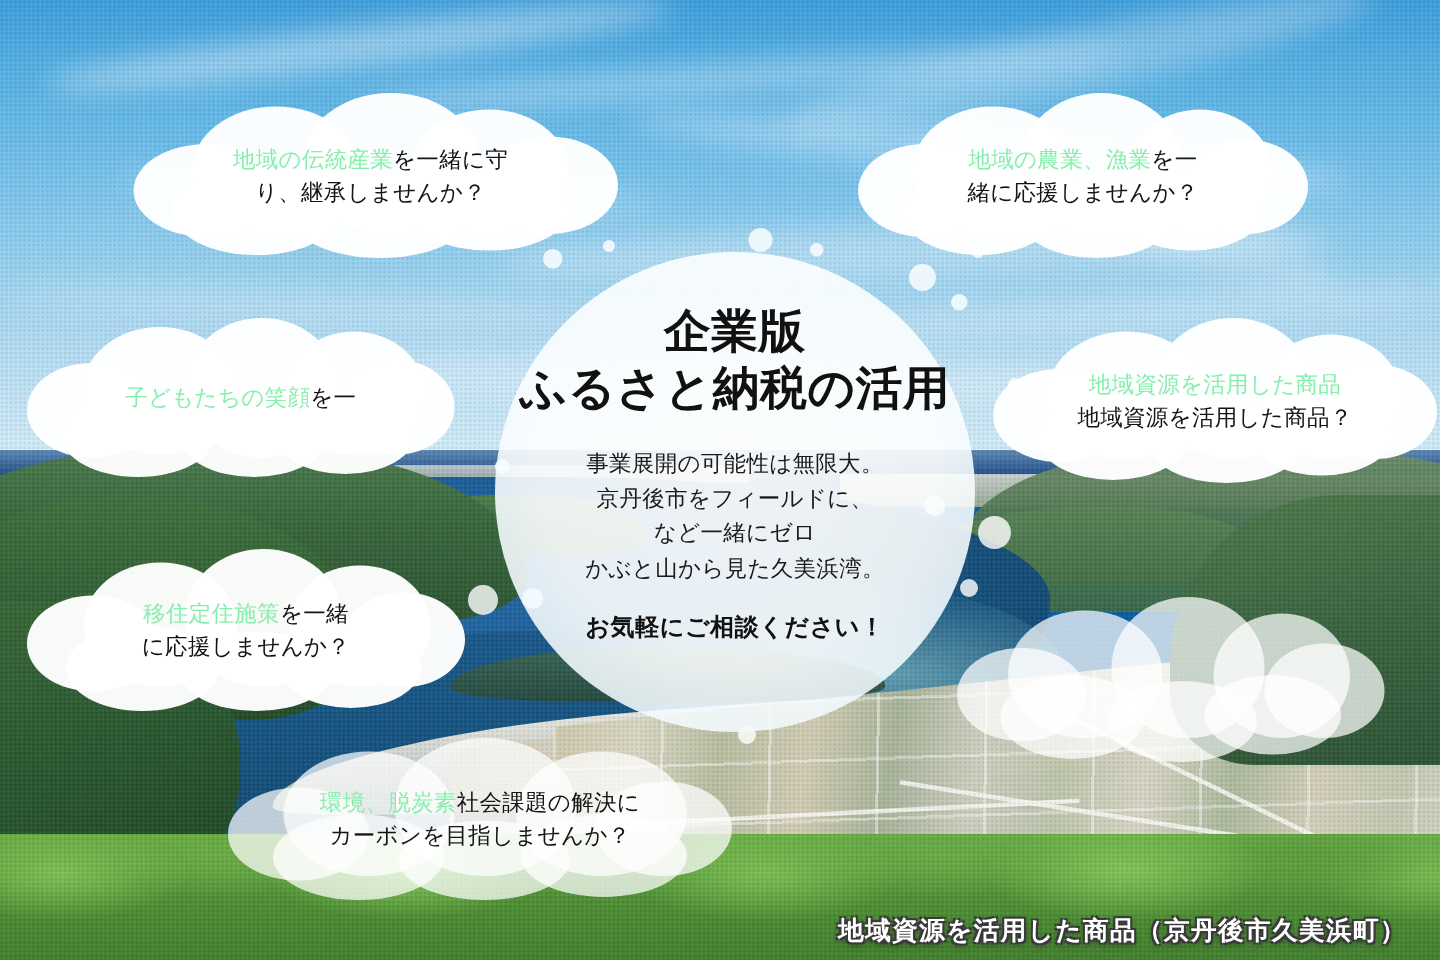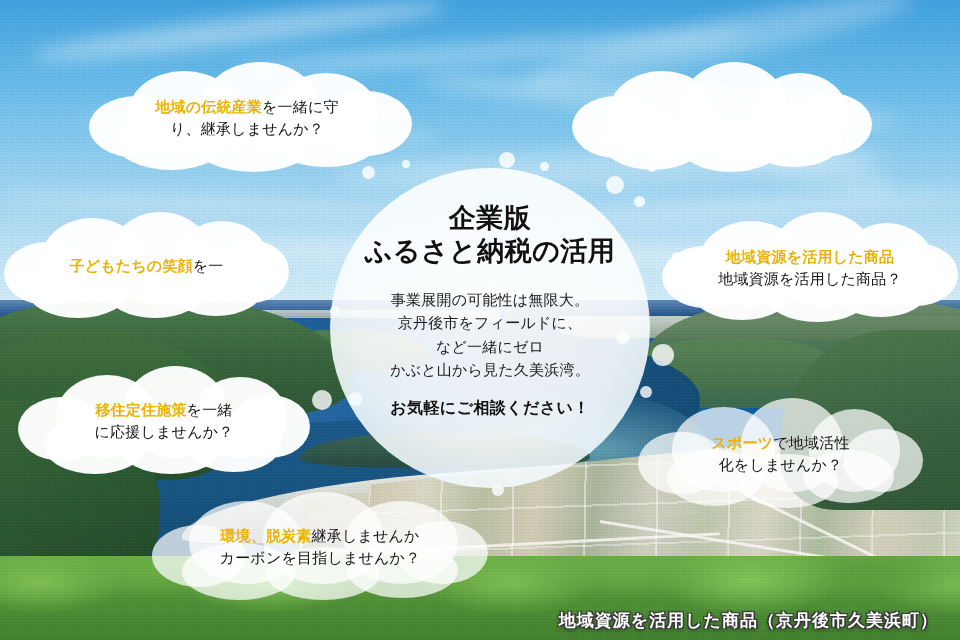--- a/index.html
+++ b/index.html
@@ -224,21 +224,21 @@
                 rgba(253,255,255,.90) 55%,
                 rgba(240,250,255,.86) 82%,
                 rgba(232,246,254,.82) 100%);
     display:flex; flex-direction:column;
     align-items:center; justify-content:flex-start;
     padding-top:34px;
     text-align:center;
     z-index:6;
   }
   .cc-title{
-    font-size:27px; font-weight:bold; color:#111;
+    font-size:31px; font-weight:bold; color:#111;
     line-height:1.22; letter-spacing:.5px;
     text-shadow:0 1px 0 rgba(255,255,255,.9);
   }
   .cc-body{
     margin-top:20px;
     font-size:15px; color:#1a1a1a; line-height:1.56;
     letter-spacing:.2px;
   }
   .cc-cta{
     margin-top:17px;
@@ -261,29 +261,29 @@
   .cloud .puffs{ position:absolute; inset:0; }
   .cloud .puffs i{
     position:absolute; display:block; border-radius:50%;
     background:var(--cl, rgba(255,255,255,.97));
   }
   .cloud .txt{
     position:relative; z-index:2;
     font-size:15px; color:#141414; line-height:1.5; letter-spacing:.2px;
     padding:0 10px;
   }
-  .cloud .txt b{ font-weight:bold; color:#eab308; }
+  .cloud .txt b{ font-weight:normal; color:#86efac; }
 
   .cloud.solid{ --cl: rgba(255,255,255,.97); }
   .cloud.trans{ --cl: rgba(255,255,255,.72); }
 
   
   #b-tradition { left:82px;  top:62px;  width:330px; height:112px; }
   #b-agri      { left:572px; top:62px;  width:300px; height:112px; }
-  #b-children  { left:4px;  top:212px; width:285px; height:108px;text-align:right; }
+  #b-children  { left:18px;  top:212px; width:285px; height:108px;text-align:right; }
   #b-resources { left:662px; top:212px; width:296px; height:112px; }
   #b-migration { left:18px;  top:366px; width:292px; height:110px; }
   #b-sports    { left:638px; top:398px; width:285px; height:112px; }
   #b-zero      { left:152px; top:492px; width:336px; height:110px; }
 
   
   .caption{
     position:absolute; right:22px; bottom:8px; z-index:9;
     font-size:17px; font-weight:bold; color:#fff; letter-spacing:1px;
     text-shadow:
@@ -394,20 +394,24 @@
     <div class="puffs">
       <i style="left:0%;top:30%;width:30%;height:56%;"></i>
       <i style="left:12%;top:8%;width:36%;height:78%;"></i>
       <i style="left:36%;top:0%;width:36%;height:86%;"></i>
       <i style="left:60%;top:10%;width:32%;height:74%;"></i>
       <i style="left:72%;top:28%;width:28%;height:56%;"></i>
       <i style="left:10%;top:46%;width:34%;height:50%;"></i>
       <i style="left:36%;top:50%;width:34%;height:48%;"></i>
       <i style="left:58%;top:46%;width:32%;height:48%;"></i>
     </div>
+    <div class="txt">
+      <span><b>地域の農業、漁業</b><span>を一</span></span><br>
+      <span>緒に応援しませんか？</span>
+    </div>
   </div>
 
   <div class="cloud solid" id="b-children">
     <div class="puffs">
       <i style="left:0%;top:28%;width:30%;height:58%;"></i>
       <i style="left:13%;top:6%;width:36%;height:78%;"></i>
       <i style="left:37%;top:0%;width:36%;height:86%;"></i>
       <i style="left:60%;top:8%;width:33%;height:76%;"></i>
       <i style="left:73%;top:26%;width:27%;height:58%;"></i>
       <i style="left:8%;top:46%;width:36%;height:52%;"></i>
@@ -457,38 +461,34 @@
     <div class="puffs">
       <i style="left:0%;top:30%;width:30%;height:56%;"></i>
       <i style="left:12%;top:8%;width:36%;height:76%;"></i>
       <i style="left:36%;top:0%;width:36%;height:84%;"></i>
       <i style="left:60%;top:10%;width:32%;height:74%;"></i>
       <i style="left:72%;top:28%;width:28%;height:56%;"></i>
       <i style="left:10%;top:46%;width:34%;height:50%;"></i>
       <i style="left:35%;top:50%;width:35%;height:48%;"></i>
       <i style="left:58%;top:46%;width:32%;height:48%;"></i>
     </div>
-    <div class="txt">
-      <span><b>スポーツ</b><span>で地域活性</span></span><br>
-      <span>化をしませんか？</span>
-    </div>
   </div>
 
   <div class="cloud trans" id="b-zero">
     <div class="puffs">
       <i style="left:0%;top:30%;width:28%;height:56%;"></i>
       <i style="left:11%;top:8%;width:34%;height:76%;"></i>
       <i style="left:33%;top:0%;width:36%;height:84%;"></i>
       <i style="left:57%;top:8%;width:34%;height:76%;"></i>
       <i style="left:73%;top:26%;width:27%;height:58%;"></i>
       <i style="left:9%;top:46%;width:34%;height:52%;"></i>
       <i style="left:34%;top:50%;width:34%;height:48%;"></i>
       <i style="left:58%;top:46%;width:33%;height:50%;"></i>
     </div>
     <div class="txt">
-      <span><b>環境、脱炭素</b><span>継承しませんか</span></span><br>
+      <span><b>環境、脱炭素</b><span>社会課題の解決に</span></span><br>
       <span>カーボンを目指しませんか？</span>
     </div>
   </div>
 
   <div class="caption">地域資源を活用した商品（京丹後市久美浜町）</div>
 
 </div>
 
 </body></html>

